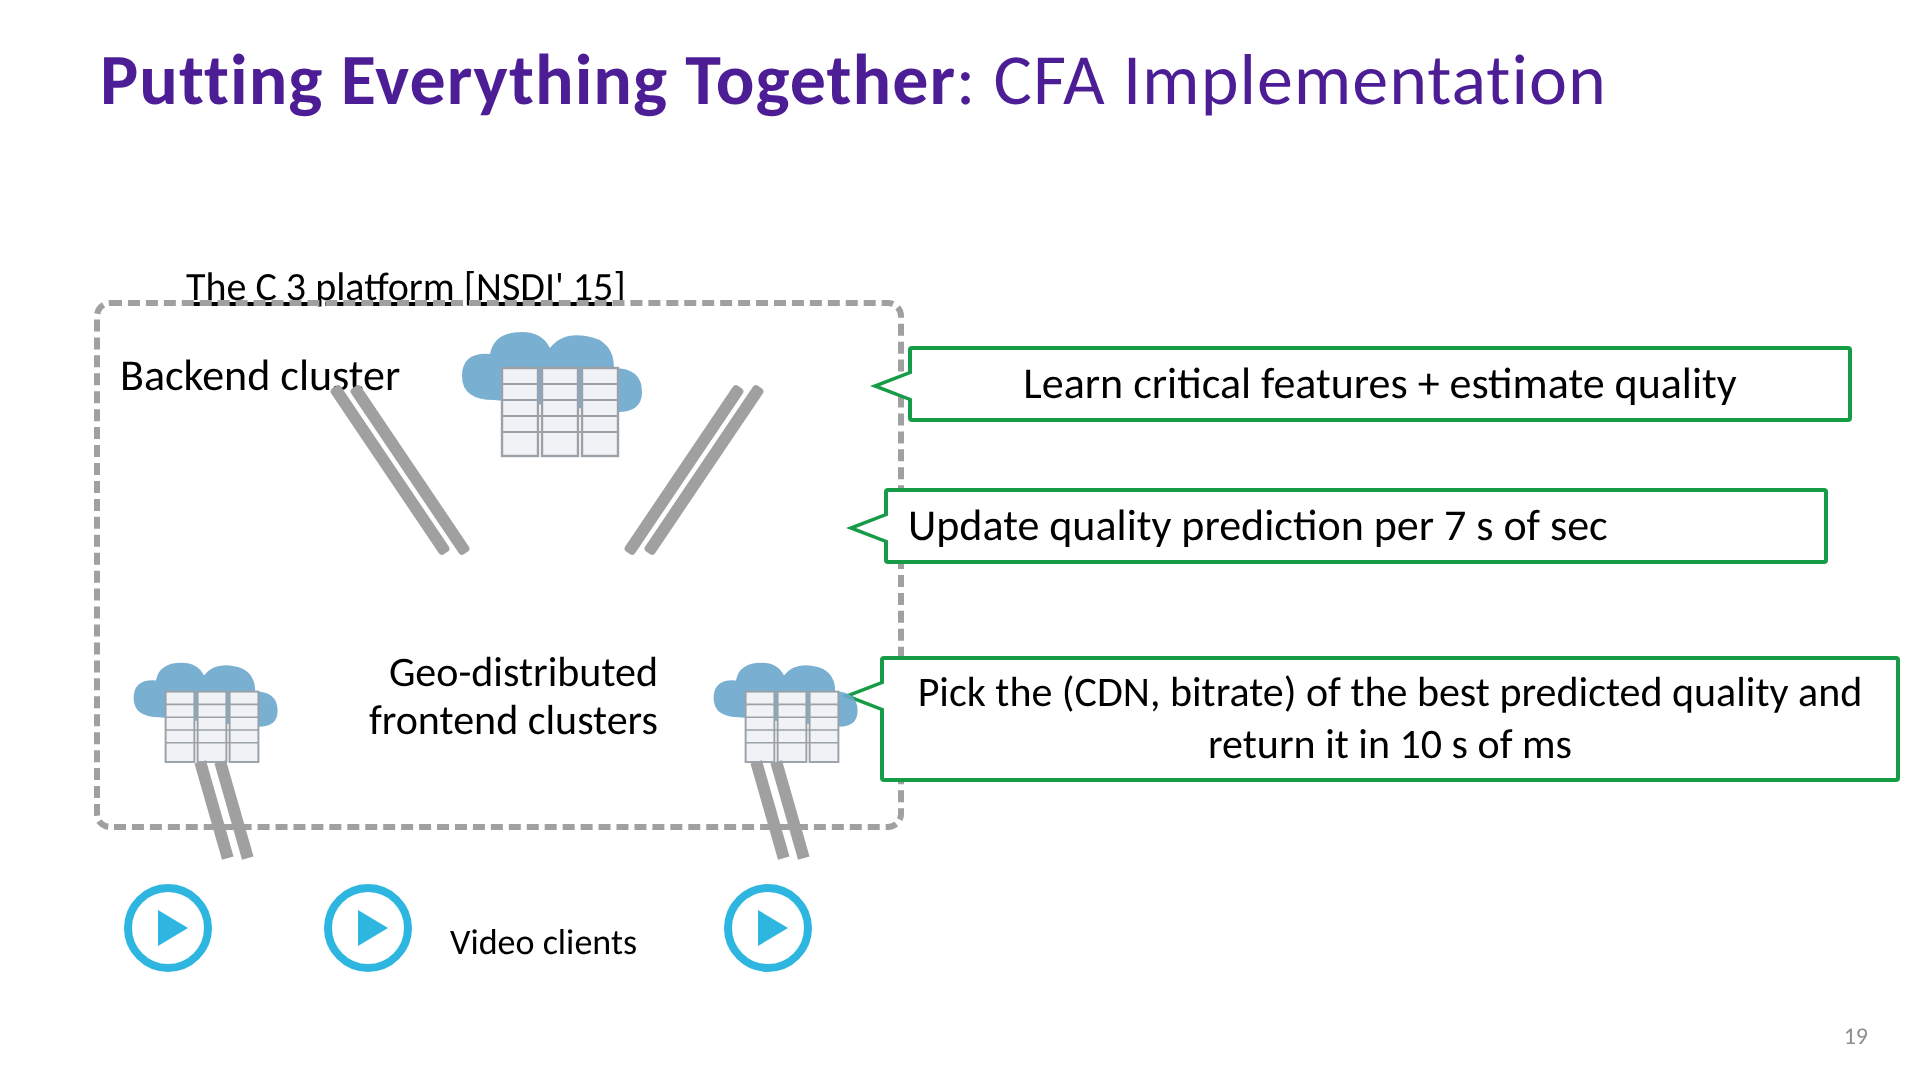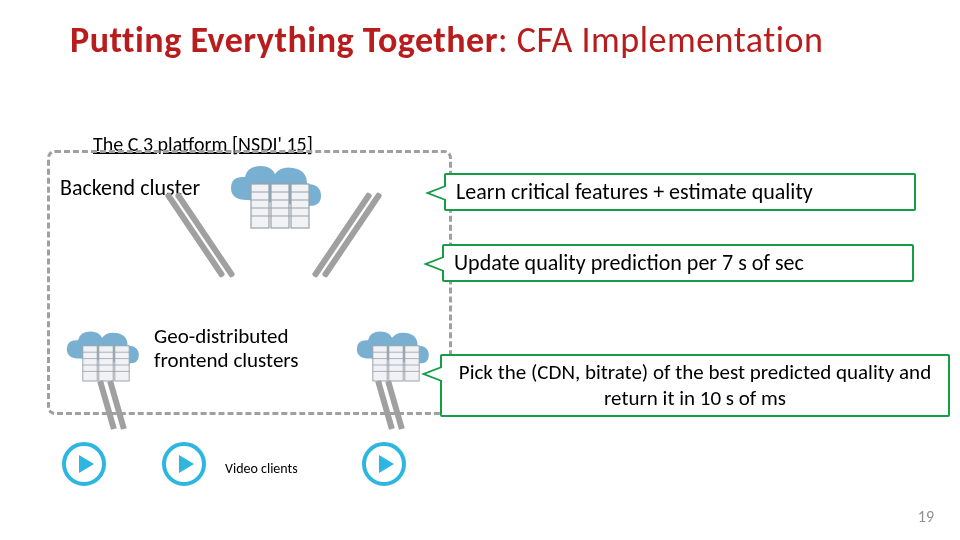--- a/index.html
+++ b/index.html
@@ -9,23 +9,22 @@
     background: #ffffff;
     position: relative;
     overflow: hidden;
   }
 
   
   .title {
     position: absolute;
     left: 50px; top: 18px;
     font-size: 36px;
-    color: #b91c1c;
+    color: #4c1d95;
     letter-spacing: .5px;
-    margin-left: 20px;
   }
   .title .bold { font-weight: 700; }
   .title .light { font-weight: 300; }
 
   
   .platform-label {
     position: absolute;
     left: 93px; top: 132px;
     font-size: 20px;
     text-decoration: underline;
@@ -46,45 +45,45 @@
     position: absolute;
     left: 60px; top: 174px;
     font-size: 22px;
     color: #000;
   }
   .frontend-label {
     position: absolute;
     left: 154px; top: 324px;
     width: 175px;
     font-size: 21px;
-    text-align: left;
+    text-align: right;
     color: #000;
     line-height: 1.15;
   }
   .clients-label {
     position: absolute;
     left: 225px; top: 460px;
-    font-size: 14px;
+    font-size: 18px;
     color: #000;
   }
 
   
   .callout {
     position: absolute;
     border: 2.5px solid #169b47;
     background: #ffffff;
     font-size: 22px;
     color: #000;
     padding: 3px 10px;
     line-height: 1.25;
     border-radius: 2px;
   }
-  .callout.c1 { left: 444px; top: 173px; width: 472px; }
+  .callout.c1 { left: 454px; top: 173px; width: 472px; text-align: center; }
   .callout.c2 { left: 442px; top: 244px; width: 472px; }
-  .callout.c3 { left: 440px; top: 328px; width: 510px; text-align: center; font-size: 21px; margin-top: 26px; }
+  .callout.c3 { left: 440px; top: 328px; width: 510px; text-align: center; font-size: 21px; }
 
   
   .callout::before {
     content: '';
     position: absolute;
     left: -21px; top: 10px;
     width: 0; height: 0;
     border-top: 8px solid transparent;
     border-bottom: 8px solid transparent;
     border-right: 21px solid #169b47;
@@ -136,21 +135,21 @@
   }
   .play svg { width:100%; height:100%; }
   .play.p1 { left: 62px;  top: 442px; }
   .play.p2 { left: 162px; top: 442px; }
   .play.p3 { left: 362px; top: 442px; }
 
   
   .pagenum {
     position: absolute;
     right: 26px; bottom: 14px;
-    font-size: 16px;
+    font-size: 12px;
     color: #8f8f8f;
   }
 </style>
 </head>
 <body>
 
 <h1 class="title">
   <span class="bold">Putting Everything Together</span><span class="light">: CFA Implementation</span>
 </h1>
 

